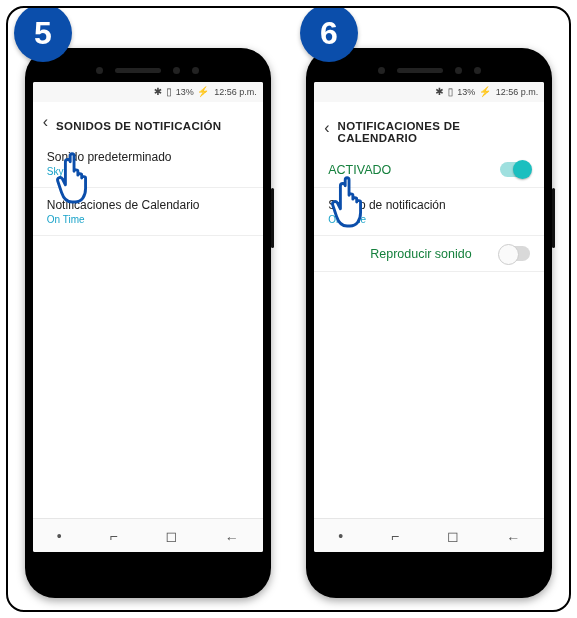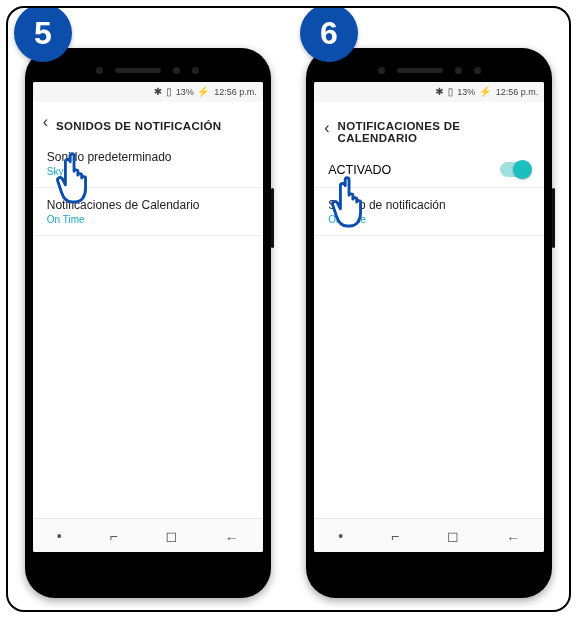--- a/index.html
+++ b/index.html
@@ -133,21 +133,21 @@
     padding: 10px 14px 10px 14px;
     border-bottom: 1px solid #eee;
     position:relative;
     display:flex;
     justify-content:space-between;
     align-items:center;
   }
   .list-item .text-col { display:flex; flex-direction:column; gap:2px; }
   .item-title { font-size:12px; color:#222; }
   .item-sub { font-size:10px; color:#1aa3c9; }
-  .item-single { font-size:12.5px; color:#000000; }
+  .item-single { font-size:12.5px; color:#15803d; }
 
   .toggle {
     width:30px;height:15px;border-radius:8px;position:relative;
   }
   .toggle-on { background:#9fe0df; }
   .toggle-on::after{
     content:"";position:absolute;right:-2px;top:-2px;width:19px;height:19px;
     border-radius:50%;background:#1bbfbf;box-shadow:0 1px 2px rgba(0,0,0,0.3);
   }
   .toggle-off { background:#d9d9d9; }
@@ -272,20 +272,24 @@
             <div class="toggle toggle-on"></div>
           </div>
 
           <div class="list-item">
             <div class="text-col">
               <span class="item-title">Sonido de notificación</span>
               <span class="item-sub">On Time</span>
             </div>
           </div>
 
+          <div class="list-item">
+            <span class="item-single" style="padding-left:42px;">Reproducir sonido</span>
+            <div class="toggle toggle-off"></div>
+          </div>
 
           <div class="tap-hand" style="left:12px; top:92px;">
             <svg viewBox="0 0 50 60">
               <path d="M20 6 C20 3 24 3 24 6 L24 22 C24 20 28 20 28 22 L28 26 C28 24 32 24 32 26 L32 29 C32 27 36 27 36 29 L36 40 C36 48 32 54 25 54 L22 54 C17 54 13 50 11 44 L7 32 C6 29 10 27 12 30 L15 36 L15 12 C15 9 20 9 20 12 Z" fill="#ffffff" stroke="#0b4eab" stroke-width="3" stroke-linejoin="round"></path>
             </svg>
           </div>
         </div>
 
         <div class="navbar">
           <span>•</span>

